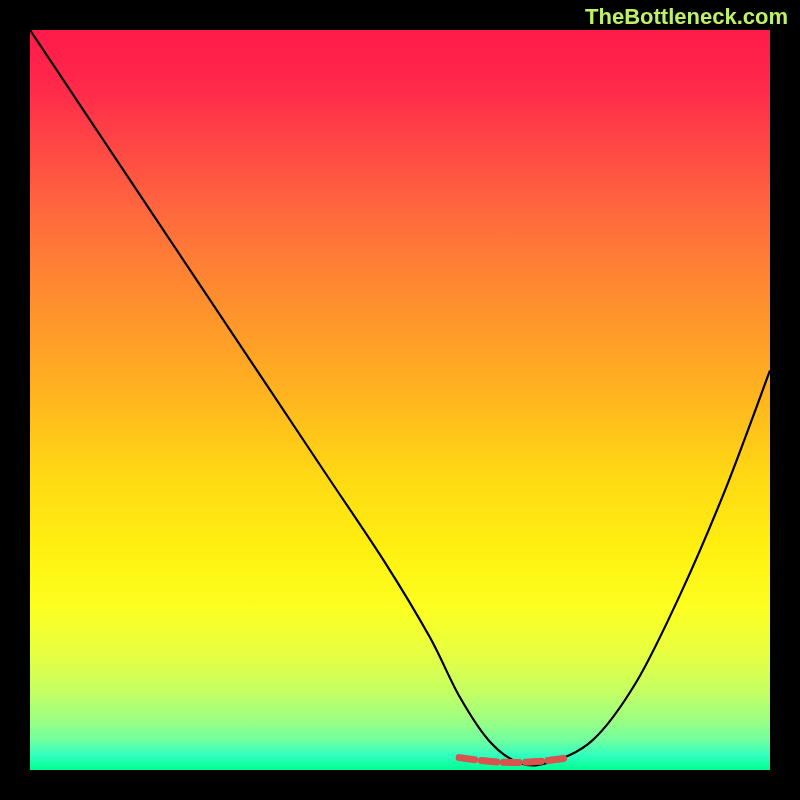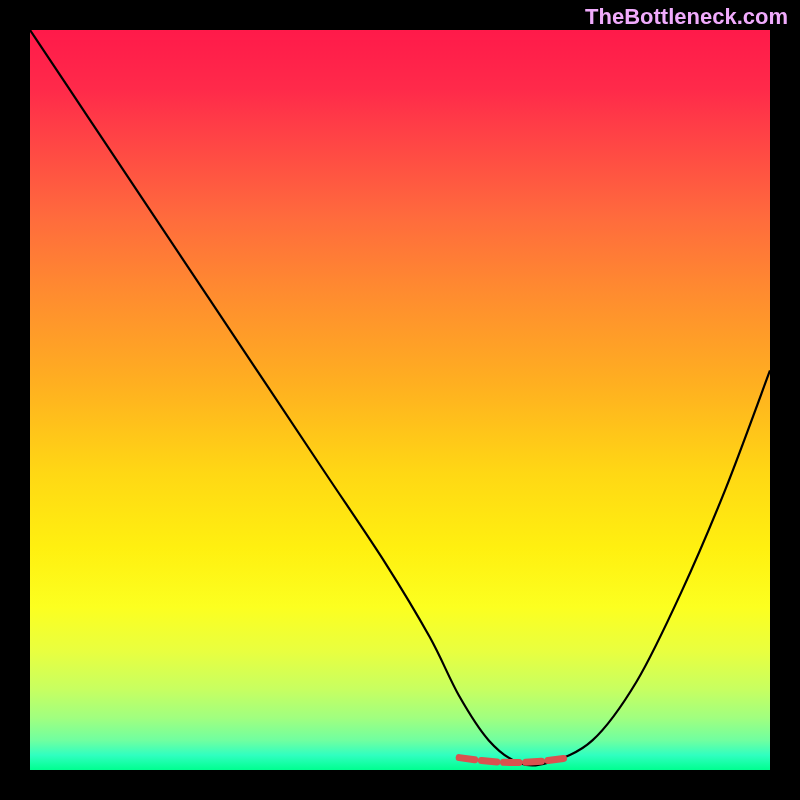--- a/index.html
+++ b/index.html
@@ -8,21 +8,21 @@
     height: 800px;
     background: #000;
     position: relative;
     overflow: hidden;
     font-family: Arial, sans-serif;
   }
   .watermark {
     position: absolute;
     top: 4px;
     right: 12px;
-    color: #f0abfc;
+    color: #bef264;
     font-size: 22px;
     font-weight: bold;
     z-index: 10;
   }
   .plot-area {
     position: absolute;
     left: 30px;
     top: 30px;
     width: 740px;
     height: 740px;

